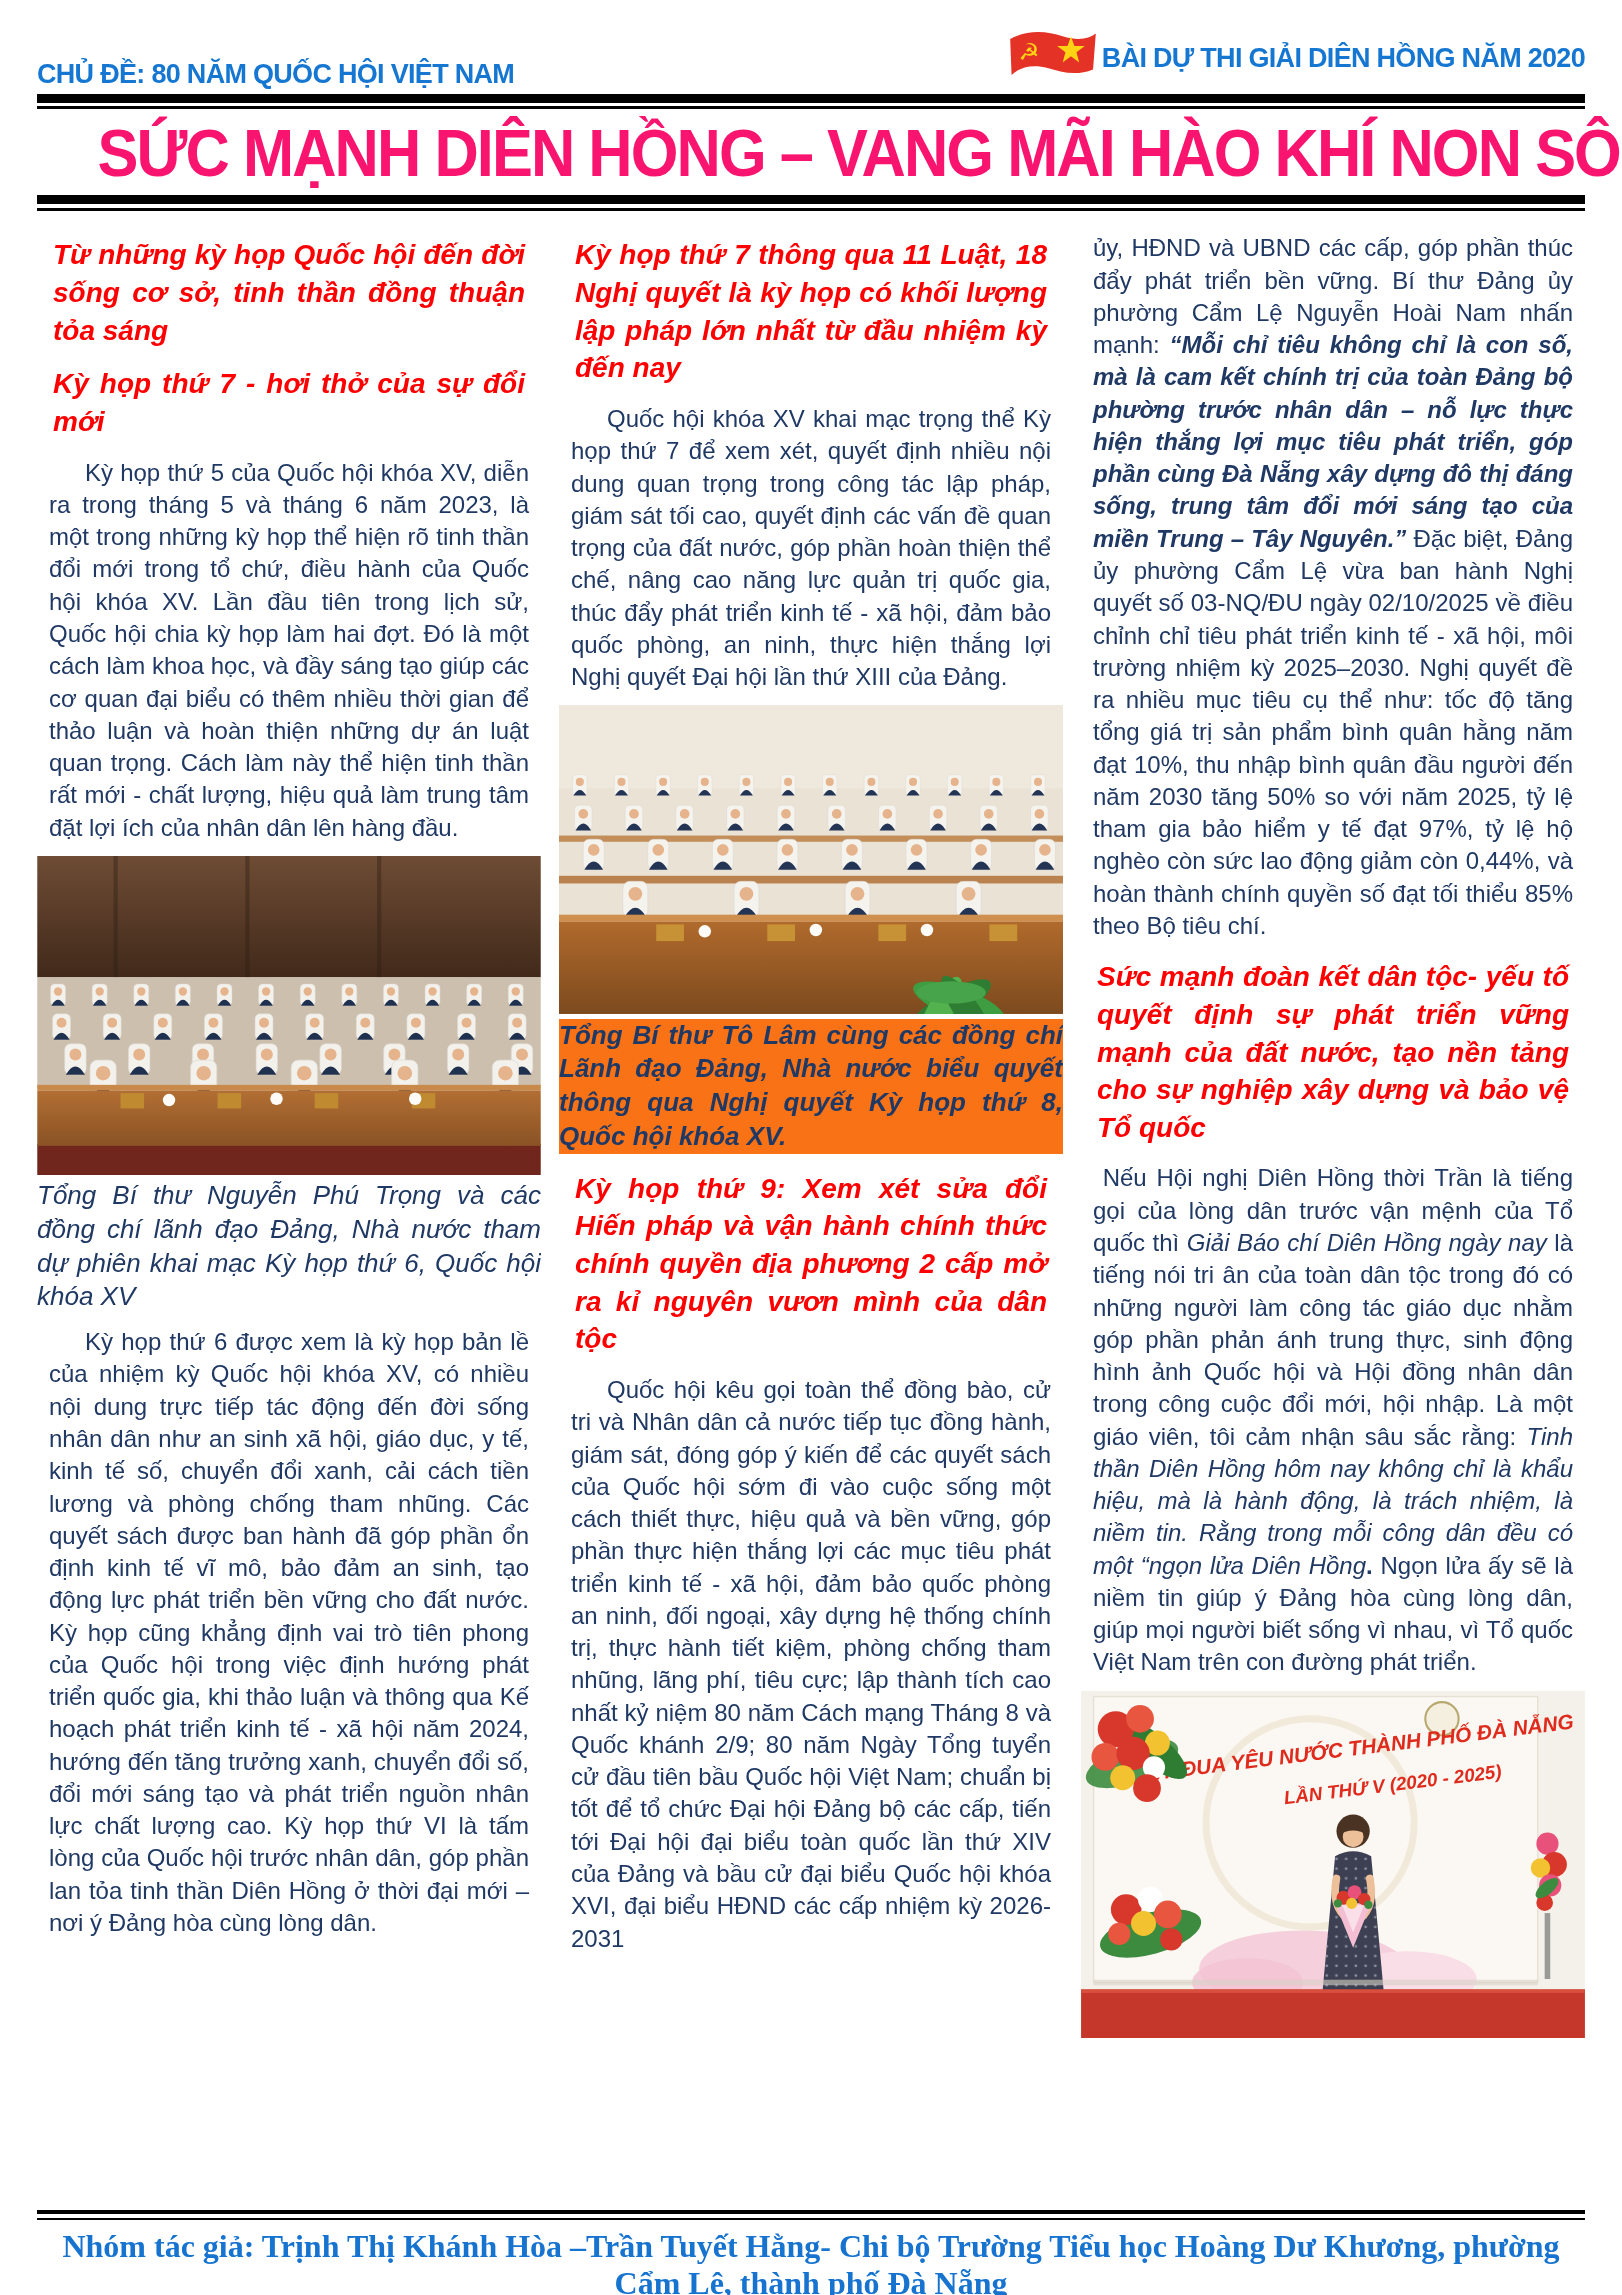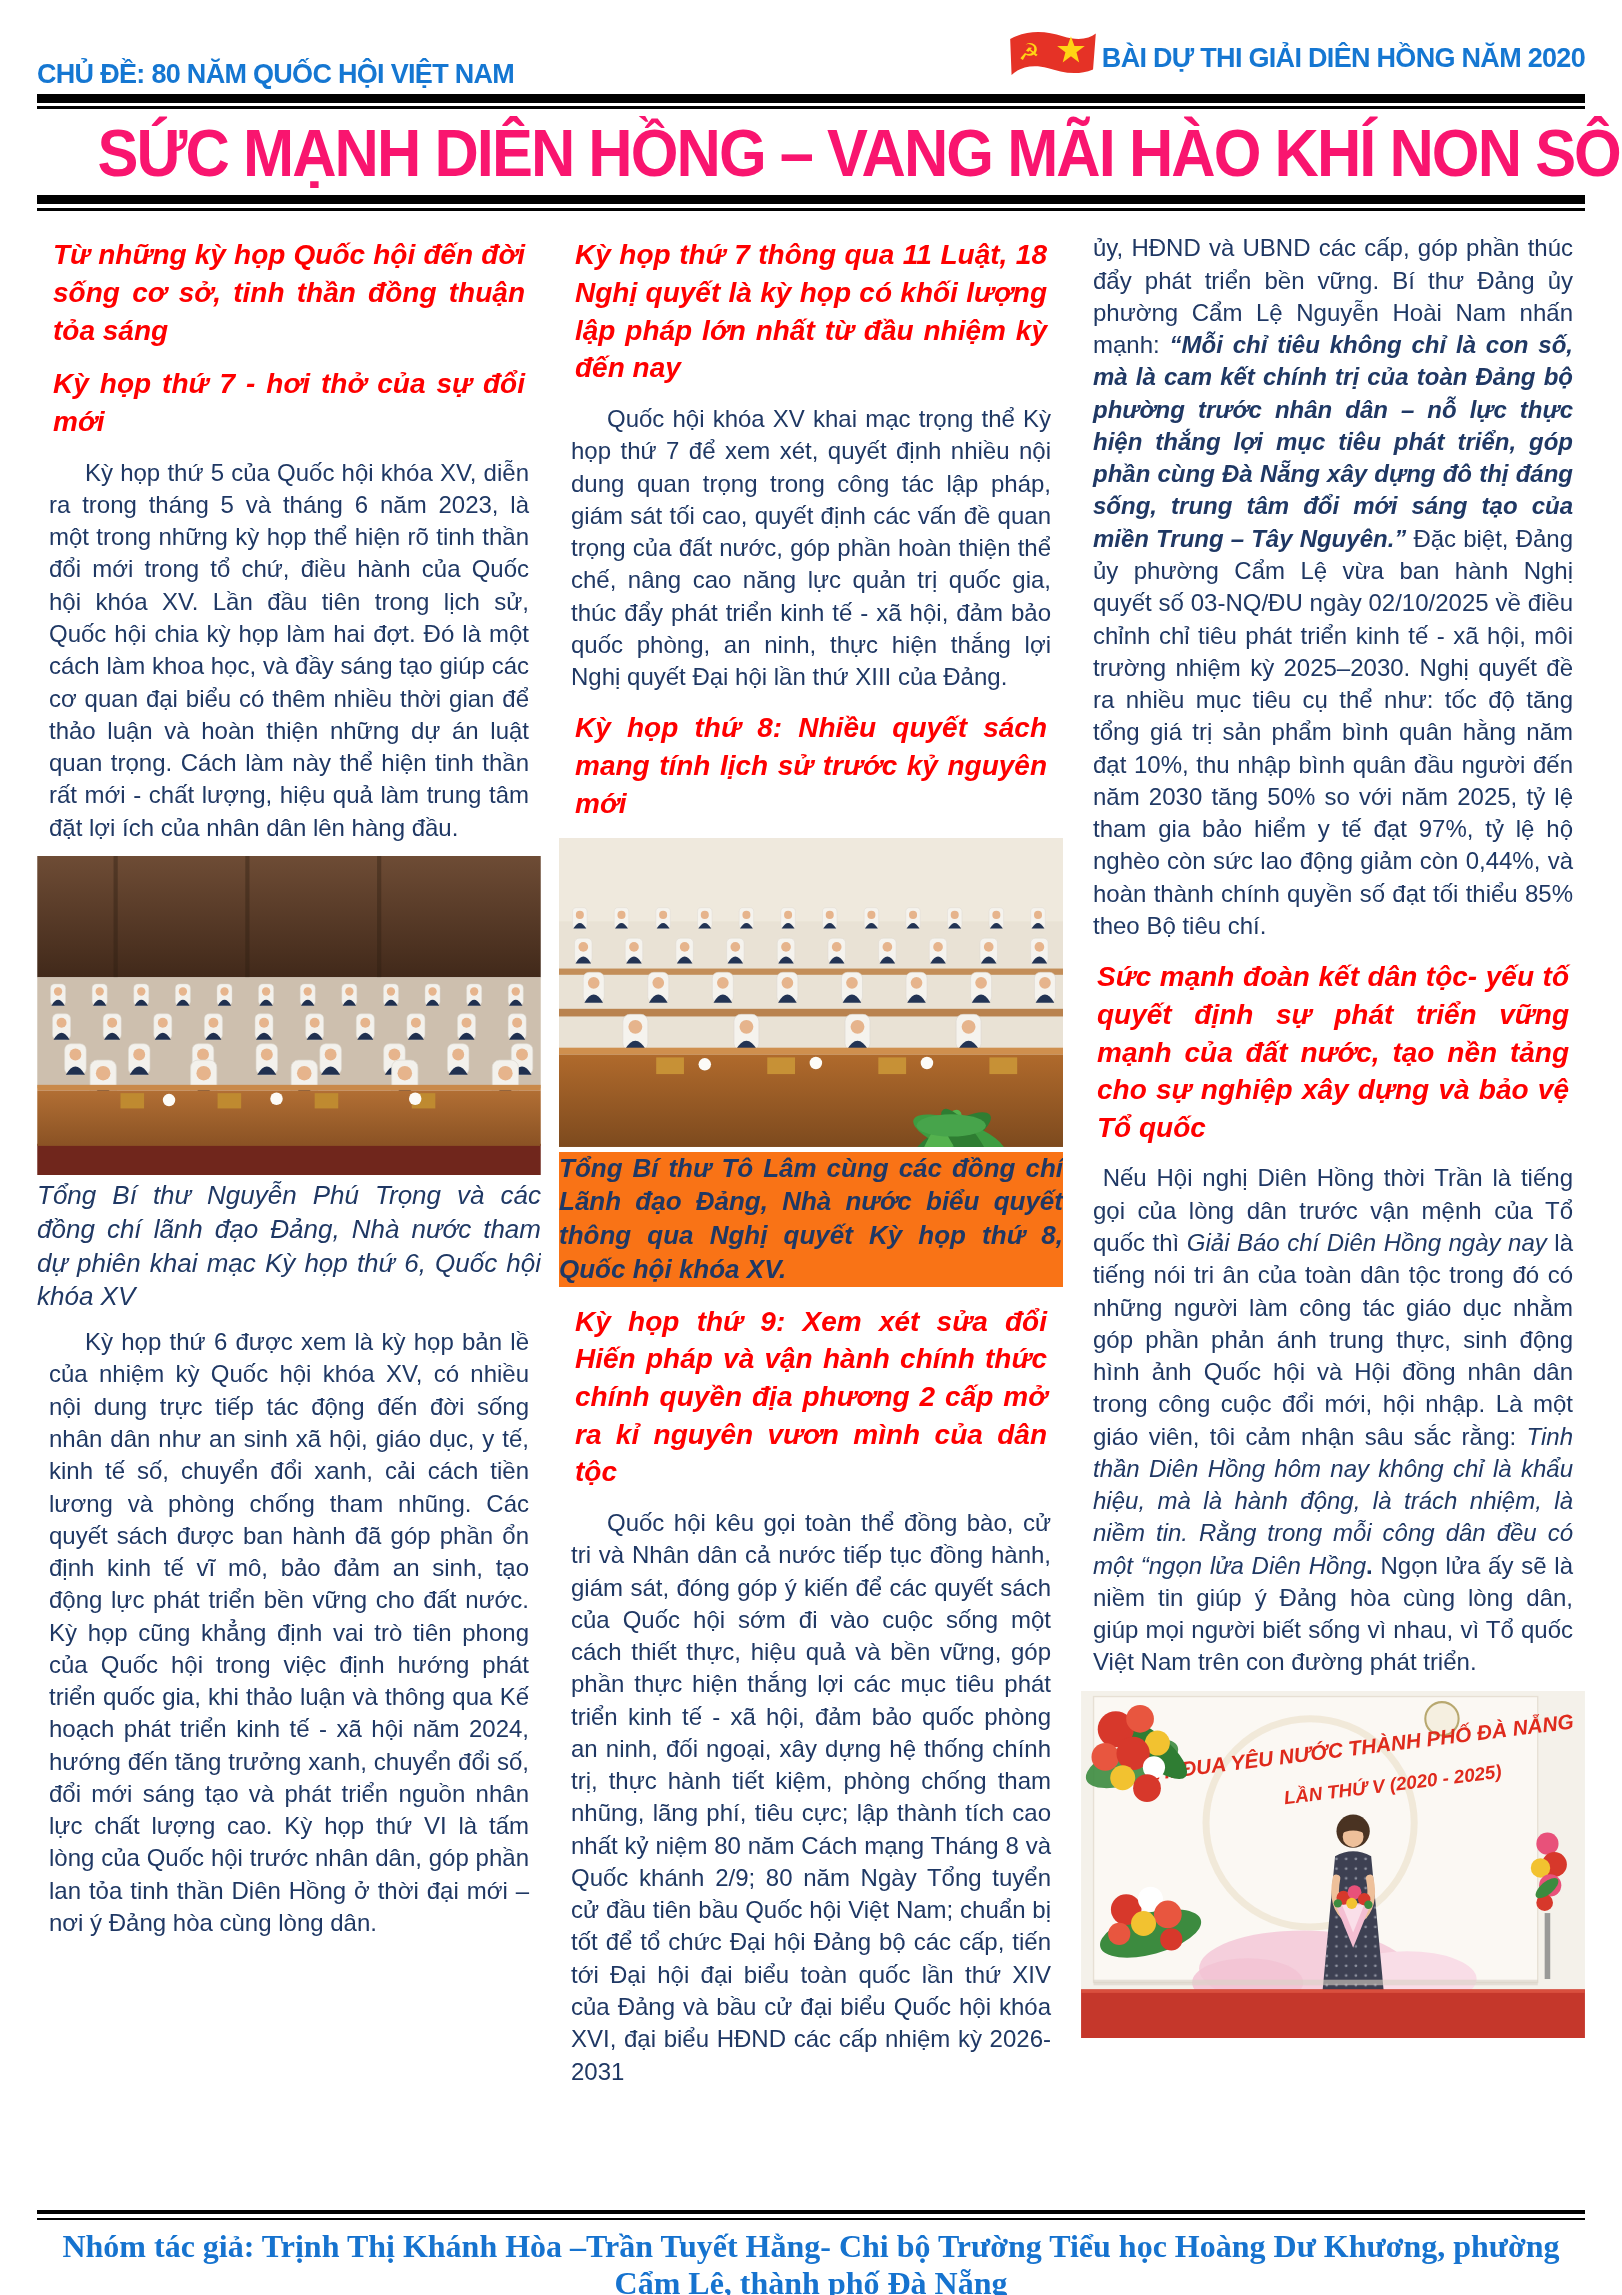--- a/index.html
+++ b/index.html
@@ -170,21 +170,20 @@
         </svg>
       </figure>
       <p class="cap">Tổng Bí thư Nguyễn Phú Trọng và các đồng chí lãnh đạo Đảng, Nhà nước tham dự phiên khai mạc Kỳ họp thứ 6, Quốc hội khóa XV</p>
 
       <p class="body ind">Kỳ họp thứ 6 được xem là kỳ họp bản lề của nhiệm kỳ Quốc hội khóa XV, có nhiều nội dung trực tiếp tác động đến đời sống nhân dân như an sinh xã hội, giáo dục, y tế, kinh tế số, chuyển đổi xanh, cải cách tiền lương và phòng chống tham nhũng. Các quyết sách được ban hành đã góp phần ổn định kinh tế vĩ mô, bảo đảm an sinh, tạo động lực phát triển bền vững cho đất nước. Kỳ họp cũng khẳng định vai trò tiên phong của Quốc hội trong việc định hướng phát triển quốc gia, khi thảo luận và thông qua Kế hoạch phát triển kinh tế - xã hội năm 2024, hướng đến tăng trưởng xanh, chuyển đổi số, đổi mới sáng tạo và phát triển nguồn nhân lực chất lượng cao. Kỳ họp thứ VI là tấm lòng của Quốc hội trước nhân dân, góp phần lan tỏa tinh thần Diên Hồng ở thời đại mới – nơi ý Đảng hòa cùng lòng dân.</p>
     </div>
 
     <div class="col">
       <h3 class="red">Kỳ họp thứ 7 thông qua 11 Luật, 18 Nghị quyết là kỳ họp có khối lượng lập pháp lớn nhất từ đầu nhiệm kỳ đến nay</h3>
       <p class="body ind">Quốc hội khóa XV khai mạc trọng thể Kỳ họp thứ 7 để xem xét, quyết định nhiều nội dung quan trọng trong công tác lập pháp, giám sát tối cao, quyết định các vấn đề quan trọng của đất nước, góp phần hoàn thiện thể chế, nâng cao năng lực quản trị quốc gia, thúc đẩy phát triển kinh tế - xã hội, đảm bảo quốc phòng, an ninh, thực hiện thắng lợi Nghị quyết Đại hội lần thứ XIII của Đảng.</p>
-      <h3 class="red">Kỳ họp thứ 8: Nhiều quyết sách mang tính lịch sử trước kỷ nguyên mới</h3>
 
       <figure>
         <svg viewBox="0 0 726 445" height="309" aria-hidden="true">
           <defs>
             <linearGradient id="wood2" x1="0" y1="0" x2="0" y2="1">
               <stop offset="0" stop-color="#b06a2c"></stop>
                 <stop offset="1" stop-color="#7d4a1e"></stop>
             </linearGradient>
             <g id="pp2">
               <rect x="-18" y="-34" width="36" height="52" rx="10" fill="#f5f3ee" stroke="#ddd8d0" stroke-width="1"></rect>

